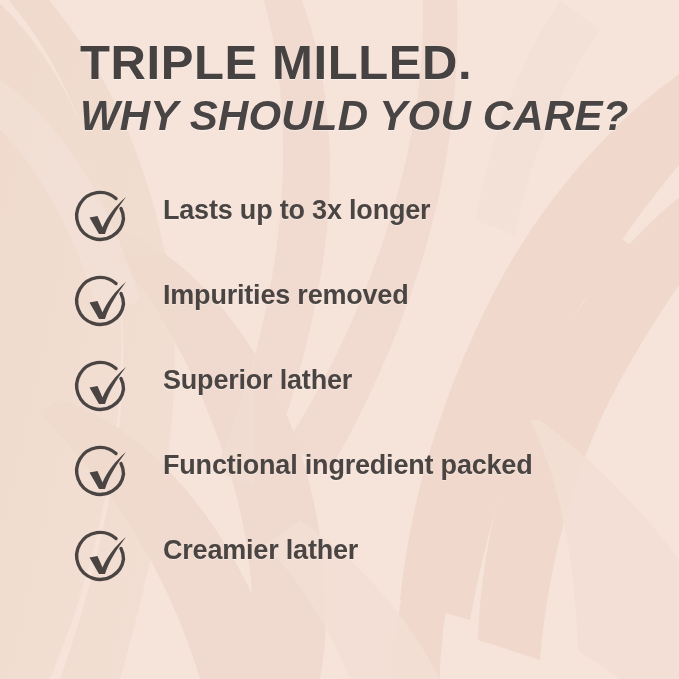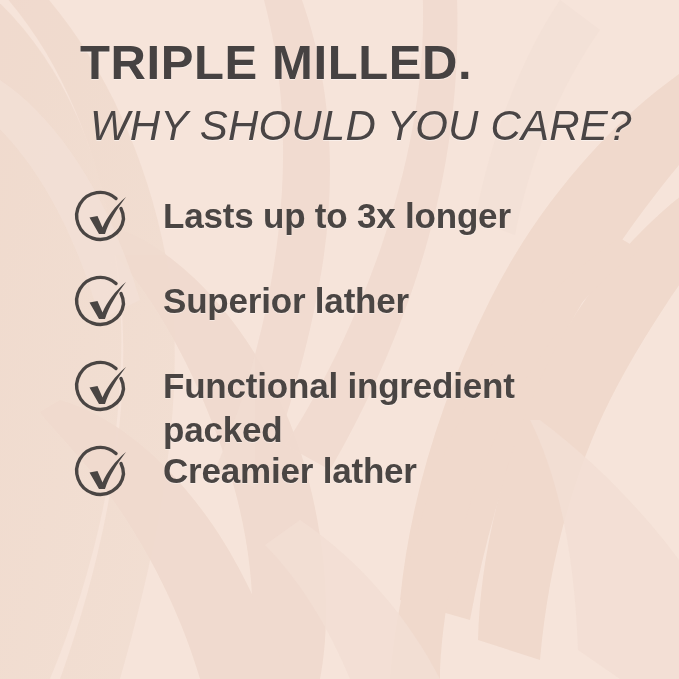--- a/index.html
+++ b/index.html
@@ -49,25 +49,25 @@
     font-size: 49px;
     font-weight: 700;
     letter-spacing: 0.6px;
     line-height: 1.0;
     color: #464242;
     white-space: nowrap;
     text-shadow: 0 1px 0 rgba(255,255,255,0.45);
   }
 
   .title-sub {
-    margin: 10px;
+    margin: 0;
     padding-top: 8px;
     font-family: "Liberation Sans", sans-serif;
     font-size: 42px;
-    font-weight: 400;
+    font-weight: 700;
     font-style: italic;
     letter-spacing: 0.2px;
     line-height: 1.0;
     color: #4a4545;
     white-space: nowrap;
     text-shadow: 0 1px 0 rgba(255,255,255,0.45);
   }
 
   .benefit-list {
     position: absolute;
@@ -90,23 +90,23 @@
     position: absolute;
     left: 72px;
     top: 2px;
     width: 62px;
     height: 62px;
     flex: none;
   }
 
   .benefit-text {
     margin-left: 163px;
-    margin-top: 8px;
-    font-family: "Liberation Sans", sans-serif;
-    font-size: 35px;
+    margin-top: 2px;
+    font-family: "Liberation Sans", sans-serif;
+    font-size: 27px;
     font-weight: 700;
     line-height: 44px;
     letter-spacing: -0.2px;
     color: #4a4543;
     max-width: 430px;
     text-shadow: 0 1px 0 rgba(255,255,255,0.35);
   }
 </style>
 </head>
 <body>
@@ -164,20 +164,27 @@
     <ul class="benefit-list">
 
       <li class="benefit-item">
         <svg class="check-icon" viewBox="0 0 62 62" aria-hidden="true">
           <path d="M44 10.5 A23.5 23.5 0 1 0 51.5 31 A23.5 23.5 0 0 0 49 20.5" fill="none" stroke="#4a4543" stroke-width="3.4" stroke-linecap="round"></path>
           <path d="M17.5 29.5 L25.5 28 L30.5 39.5 C35 29 43.5 17.5 54 9 C45 20.5 37 33.5 33 46 L27 46 Z" fill="#4a4543"></path>
         </svg>
         <div class="benefit-text">Lasts up to 3x longer</div>
       </li>
 
+      <li class="benefit-item">
+        <svg class="check-icon" viewBox="0 0 62 62" aria-hidden="true">
+          <path d="M44 10.5 A23.5 23.5 0 1 0 51.5 31 A23.5 23.5 0 0 0 49 20.5" fill="none" stroke="#4a4543" stroke-width="3.4" stroke-linecap="round"></path>
+          <path d="M17.5 29.5 L25.5 28 L30.5 39.5 C35 29 43.5 17.5 54 9 C45 20.5 37 33.5 33 46 L27 46 Z" fill="#4a4543"></path>
+        </svg>
+        <div class="benefit-text">Impurities removed</div>
+      </li>
 
       <li class="benefit-item">
         <svg class="check-icon" viewBox="0 0 62 62" aria-hidden="true">
           <path d="M44 10.5 A23.5 23.5 0 1 0 51.5 31 A23.5 23.5 0 0 0 49 20.5" fill="none" stroke="#4a4543" stroke-width="3.4" stroke-linecap="round"></path>
           <path d="M17.5 29.5 L25.5 28 L30.5 39.5 C35 29 43.5 17.5 54 9 C45 20.5 37 33.5 33 46 L27 46 Z" fill="#4a4543"></path>
         </svg>
         <div class="benefit-text">Superior lather</div>
       </li>
 
       <li class="benefit-item">

